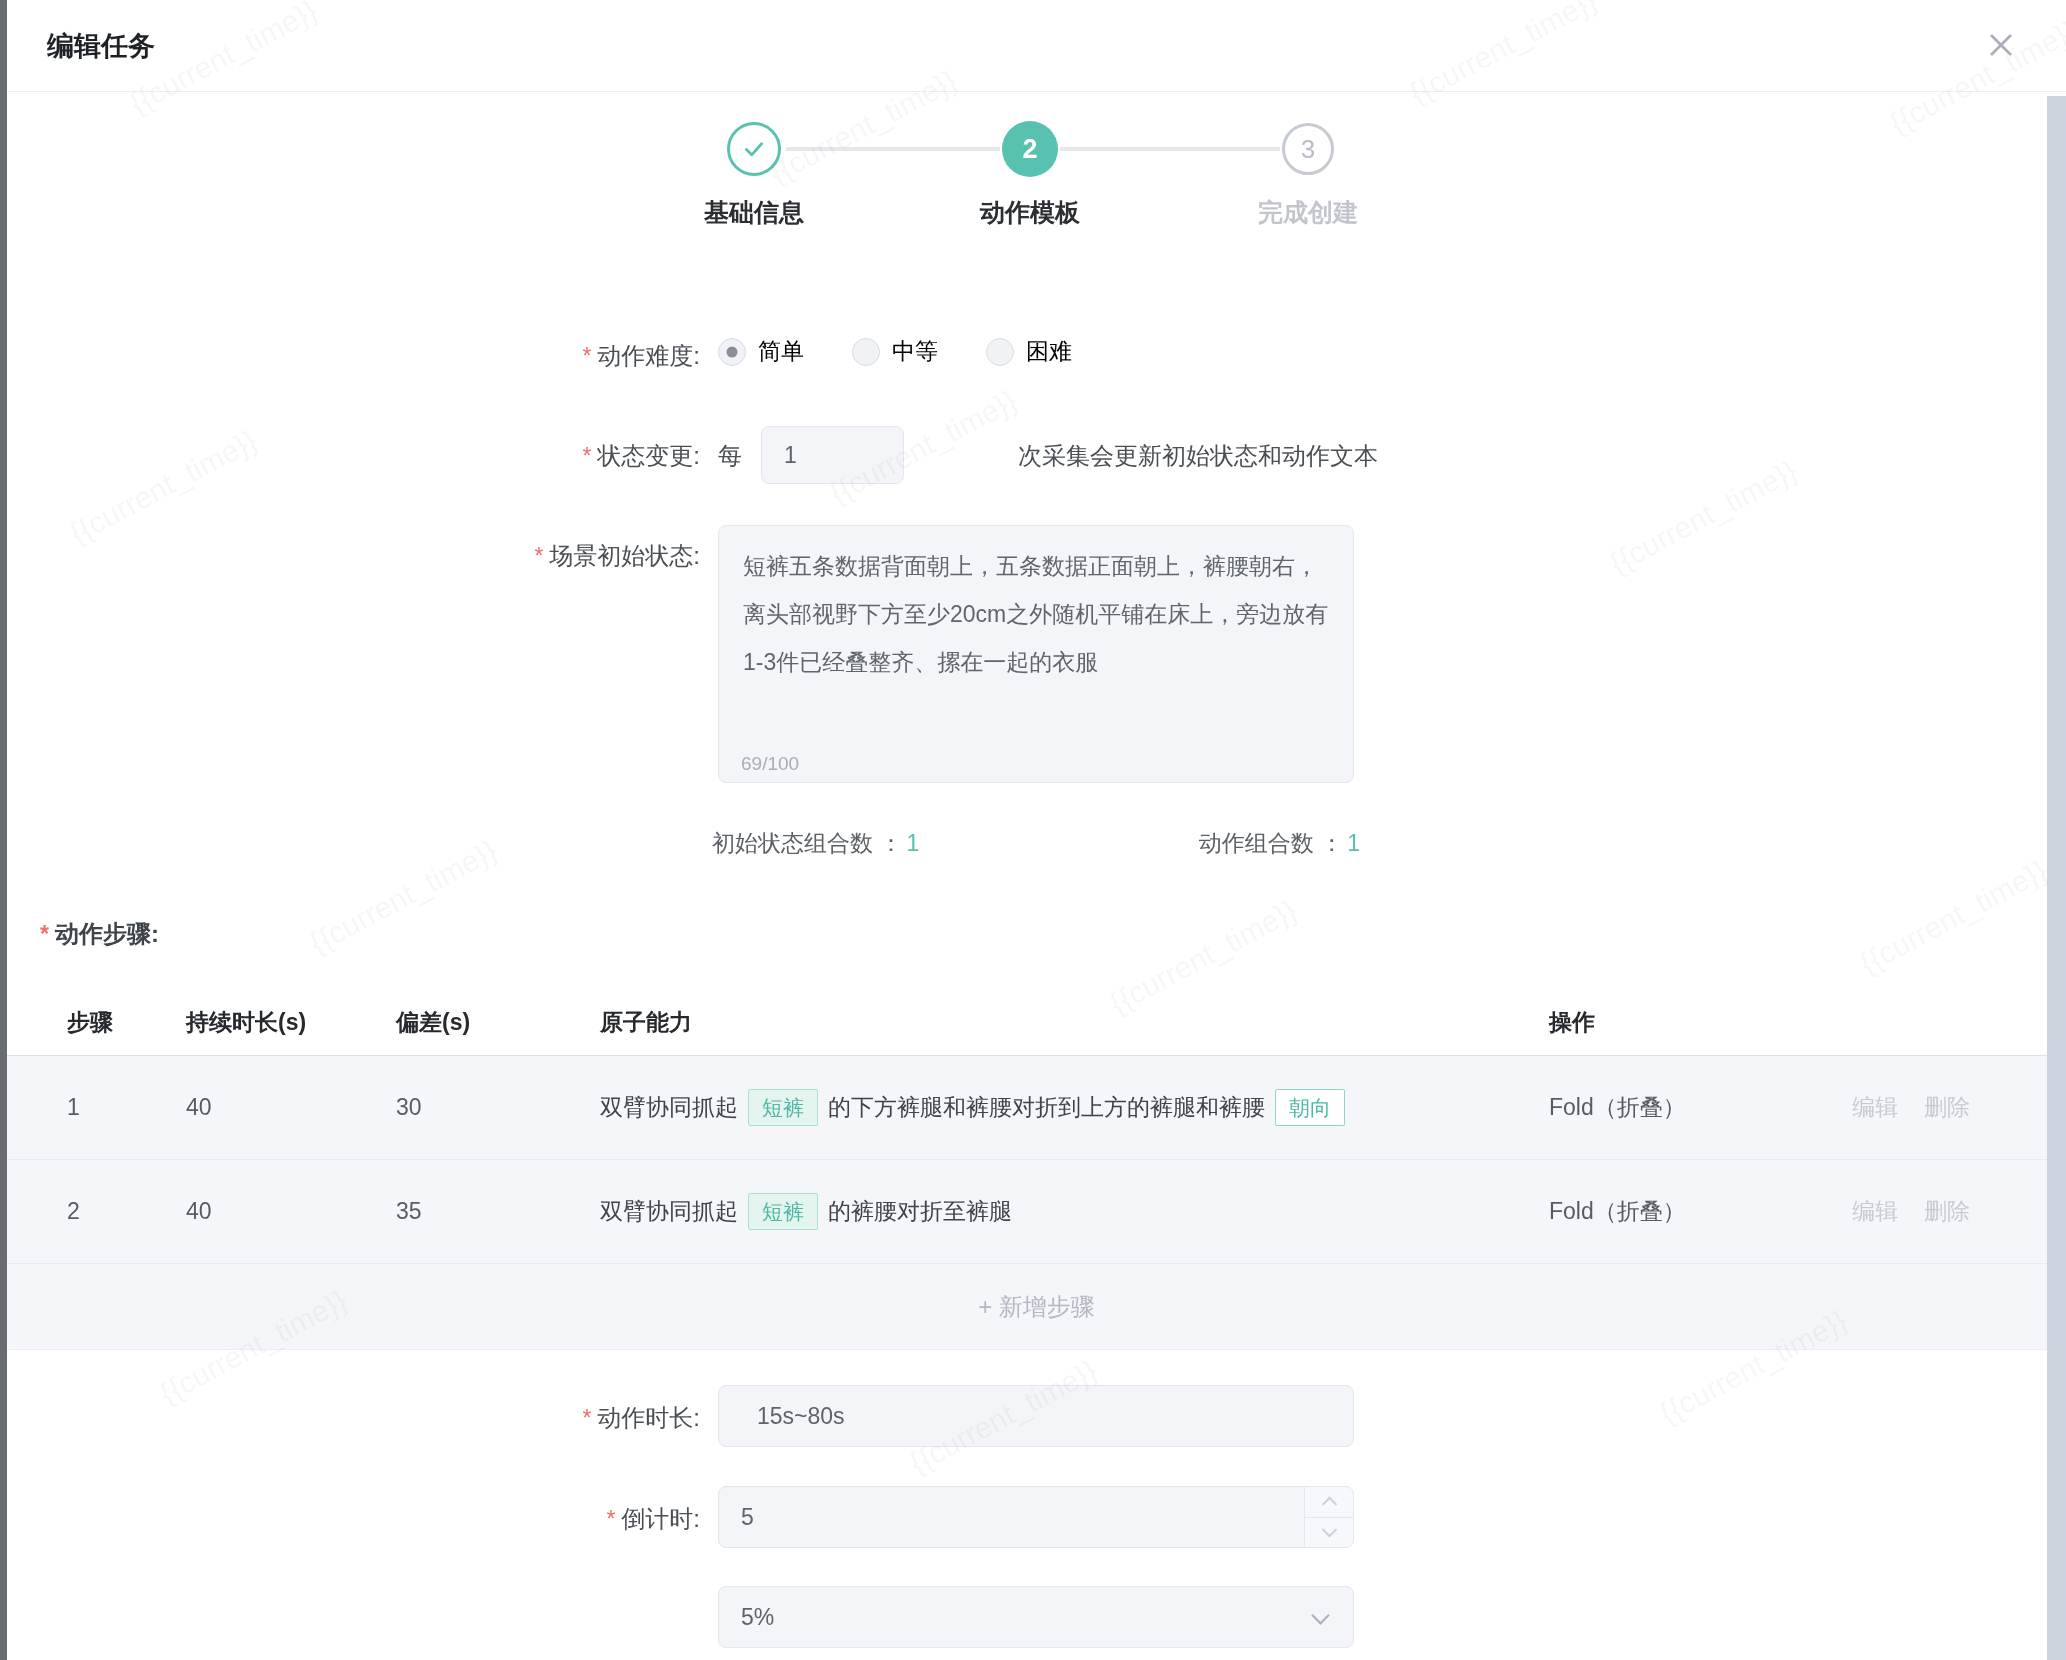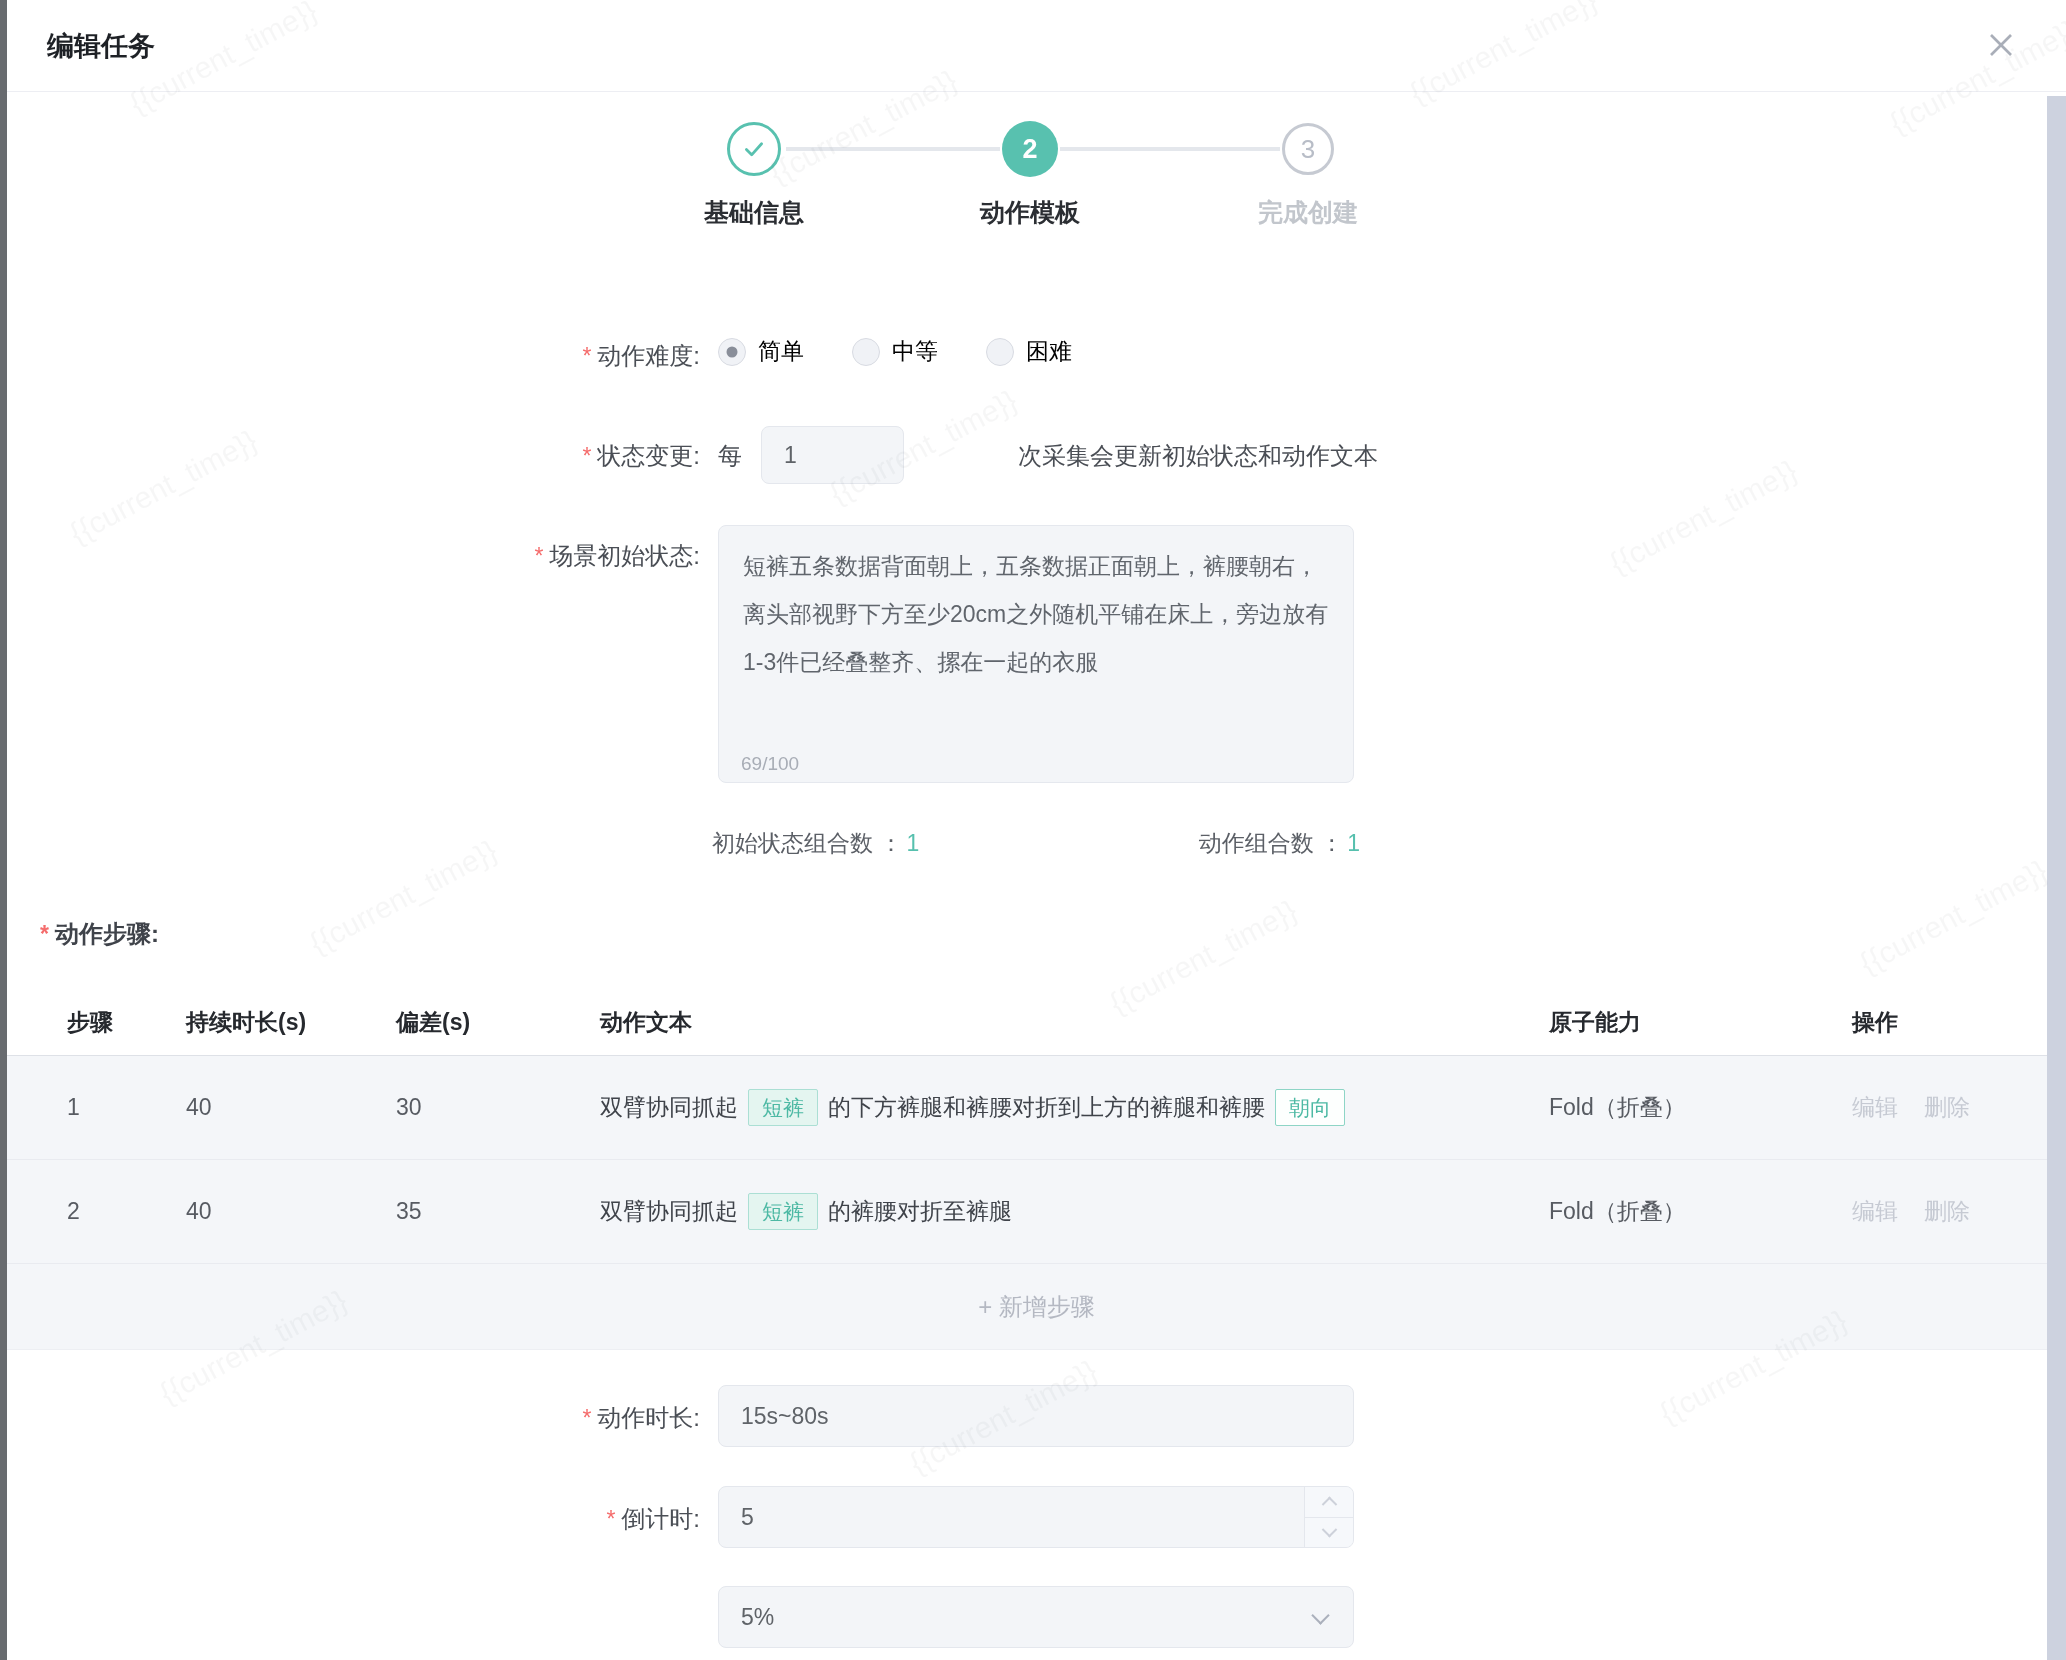--- a/index.html
+++ b/index.html
@@ -75,21 +75,21 @@
     color:#4db9a4; margin:0 10px; }
   .tag.light { background:#e4f5f0; border:1.5px solid #abdfd4; }
   .tag.plain { background:#fdfffe; border:1.5px solid #8ed5c6; }
   .ops-cell { display:flex; gap:26px; }
   .op-link { color:#c6cad3; cursor:not-allowed; }
   .add-row { height:87px; background:#f4f6f9; border-top:1px solid #e9ebf0; border-bottom:1px solid #edeff3;
     display:flex; align-items:center; justify-content:center; }
   .add-link { font-size:24px; color:#b4b8c2; cursor:not-allowed; }
 
   
-  .in-duration { left:718px; top:1385px; width:636px; height:62px; padding-left:22px; }
+  .in-duration { left:718px; top:1385px; width:636px; height:62px; padding-left:38px; }
   .in-countdown { left:718px; top:1486px; width:636px; height:62px; padding-left:22px; }
   .in-ratio { left:718px; top:1586px; width:636px; height:62px; padding-left:22px; }
 
   .stepper-col { position:absolute; right:0; top:0; width:49px; height:100%; border-left:1px solid #e4e7ed;
     display:flex; flex-direction:column; }
   .stepper-btn { flex:1; display:flex; align-items:center; justify-content:center; background:#f6f8fb; }
   .stepper-btn.up { border-bottom:1px solid #e4e7ed; border-radius:0 7px 0 0; }
   .stepper-btn.down { border-radius:0 0 7px 0; }
   .chev { width:11px; height:11px; border-right:2px solid #cdd1da; border-bottom:2px solid #cdd1da; }
   .chev.up { transform:rotate(-135deg) translate(-2px,-2px); }
@@ -175,21 +175,20 @@
 
   <div class="steps-label">
     <span class="req">*</span><span>动作步骤:</span>
   </div>
 
   <div class="table">
     <div class="trow thead">
       <div>步骤</div>
       <div>持续时长(s)</div>
       <div>偏差(s)</div>
-      <div>动作文本</div>
       <div>原子能力</div>
       <div>操作</div>
     </div>
 
     <div class="trow tbody-row row1">
       <div>1</div>
       <div>40</div>
       <div>30</div>
       <div class="action-cell">
         <span>双臂协同抓起</span>

